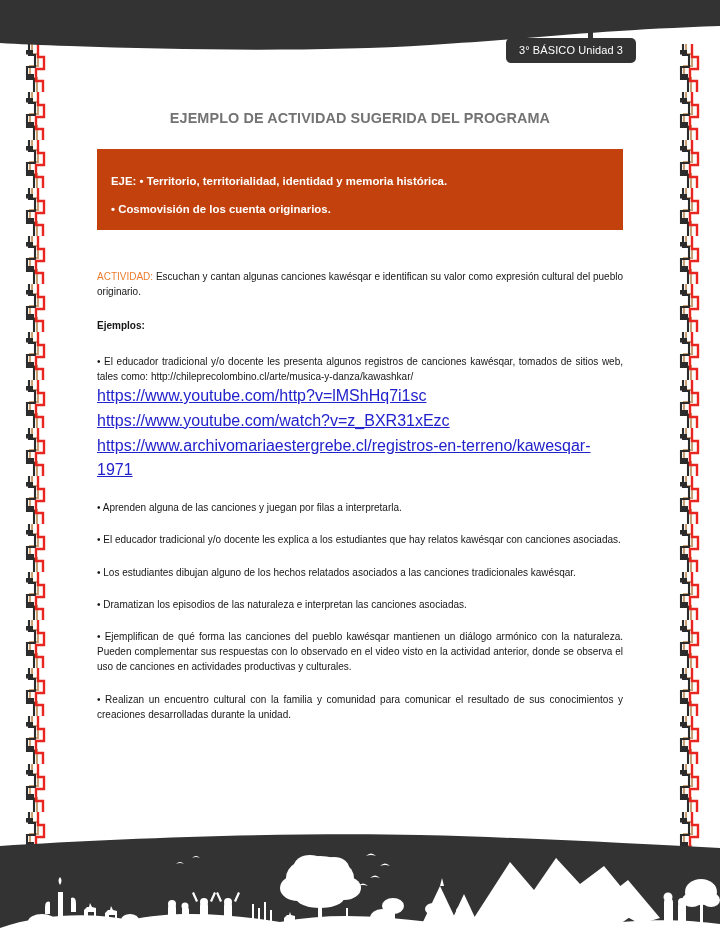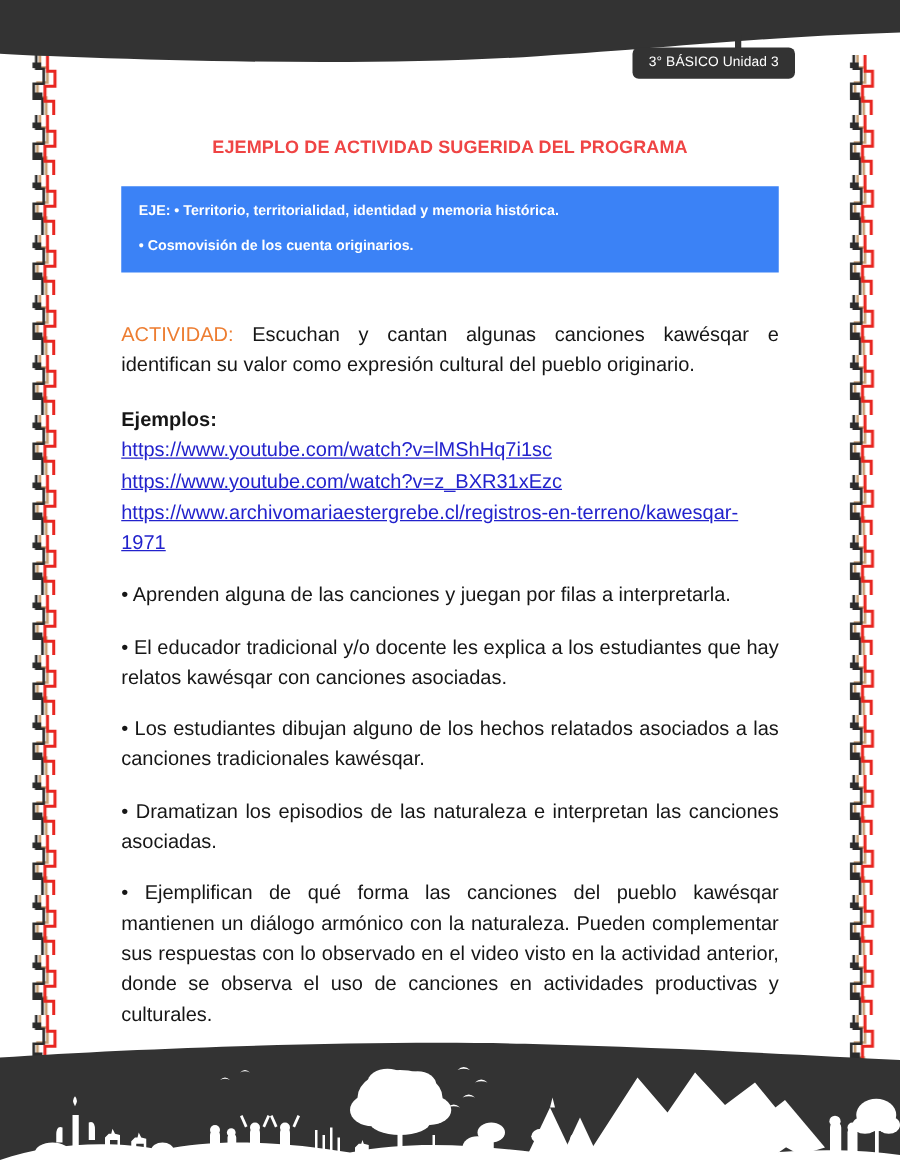--- a/index.html
+++ b/index.html
@@ -80,47 +80,47 @@
     width: 720px;
     z-index: 3;
     padding: 0;
   }
   .doc-title {
     margin: 0;
     padding: 110px 0 0 0;
     text-align: center;
     font-size: 14.4px;
     font-weight: bold;
-    color: #ef4444;
+    color: #737373;
     letter-spacing: .1px;
   }
 
   .eje-box {
     margin: 23px 97px 0 97px;
-    background: #3b82f6;
+    background: #c2410c;
     color: #ffffff;
-    padding: 12px 14px 13px 14px;
+    padding: 24px 14px 13px 14px;
     box-sizing: border-box;
   }
   .eje-line {
     font-size: 11.4px;
     font-weight: bold;
     line-height: 1.45;
   }
   .eje-line + .eje-line { margin-top: 11px; }
 
   .body-area {
     margin: 0 97px 0 97px;
     width: 526px;
     box-sizing: border-box;
   }
 
   p.para {
     margin: 0;
-    font-size: 16px;
+    font-size: 10px;
     line-height: 1.52;
     color: #161616;
     text-align: justify;
   }
   p.activity {
     margin-top: 39px;
   }
   .activity-label {
     color: #ed7d31;
   }
@@ -190,23 +190,24 @@
     <div class="eje-line">EJE: • Territorio, territorialidad, identidad y memoria histórica.</div>
     <div class="eje-line">• Cosmovisión de los cuenta originarios.</div>
   </div>
 
   <div class="body-area">
 
     <p class="para activity"><span class="activity-label">ACTIVIDAD:</span><span> Escuchan y cantan algunas canciones kawésqar e identifican su valor como expresión cultural del pueblo originario.</span></p>
 
     <p class="para ejemplos">Ejemplos:</p>
 
+    <p class="para bullet-links">• El educador tradicional y/o docente les presenta algunos registros de canciones kawésqar, tomados de sitios web, tales como: http://chileprecolombino.cl/arte/musica-y-danza/kawashkar/</p>
 
     <div>
-      <a class="link" href="#">https://www.youtube.com/watch?v=lMShHq7i1sc</a>
+      <a class="link" href="#">https://www.youtube.com/http?v=lMShHq7i1sc</a>
       <a class="link" href="#">https://www.youtube.com/watch?v=z_BXR31xEzc</a>
       <a class="link" href="#">https://www.archivomariaestergrebe.cl/registros-en-terreno/kawesqar-1971</a>
     </div>
 
     <p class="para bullet">• Aprenden alguna de las canciones y juegan por filas a interpretarla.</p>
     <p class="para bullet">• El educador tradicional y/o docente les explica a los estudiantes que hay relatos kawésqar con canciones asociadas.</p>
     <p class="para bullet">• Los estudiantes dibujan alguno de los hechos relatados asociados a las canciones tradicionales kawésqar.</p>
     <p class="para bullet">• Dramatizan los episodios de las naturaleza e interpretan las canciones asociadas.</p>
     <p class="para bullet">• Ejemplifican de qué forma las canciones del pueblo kawésqar mantienen un diálogo armónico con la naturaleza. Pueden complementar sus respuestas con lo observado en el video visto en la actividad anterior, donde se observa el uso de canciones en actividades productivas y culturales.</p>
     <p class="para bullet">• Realizan un encuentro cultural con la familia y comunidad para comunicar el resultado de sus conocimientos y creaciones desarrolladas durante la unidad.</p>

